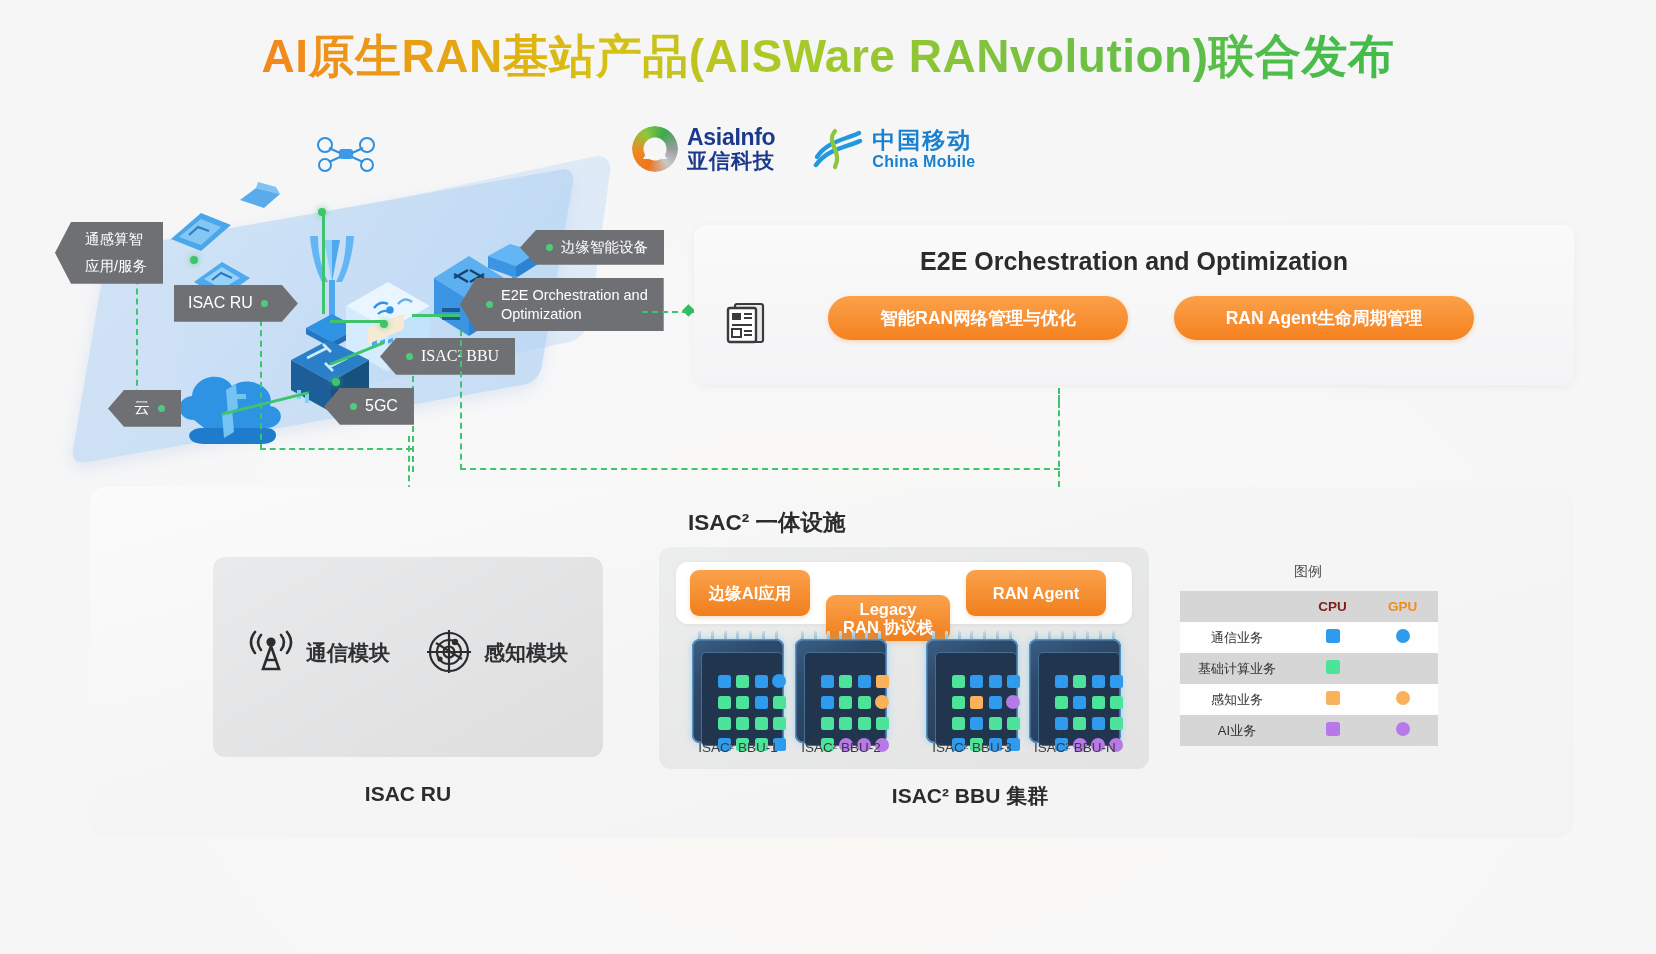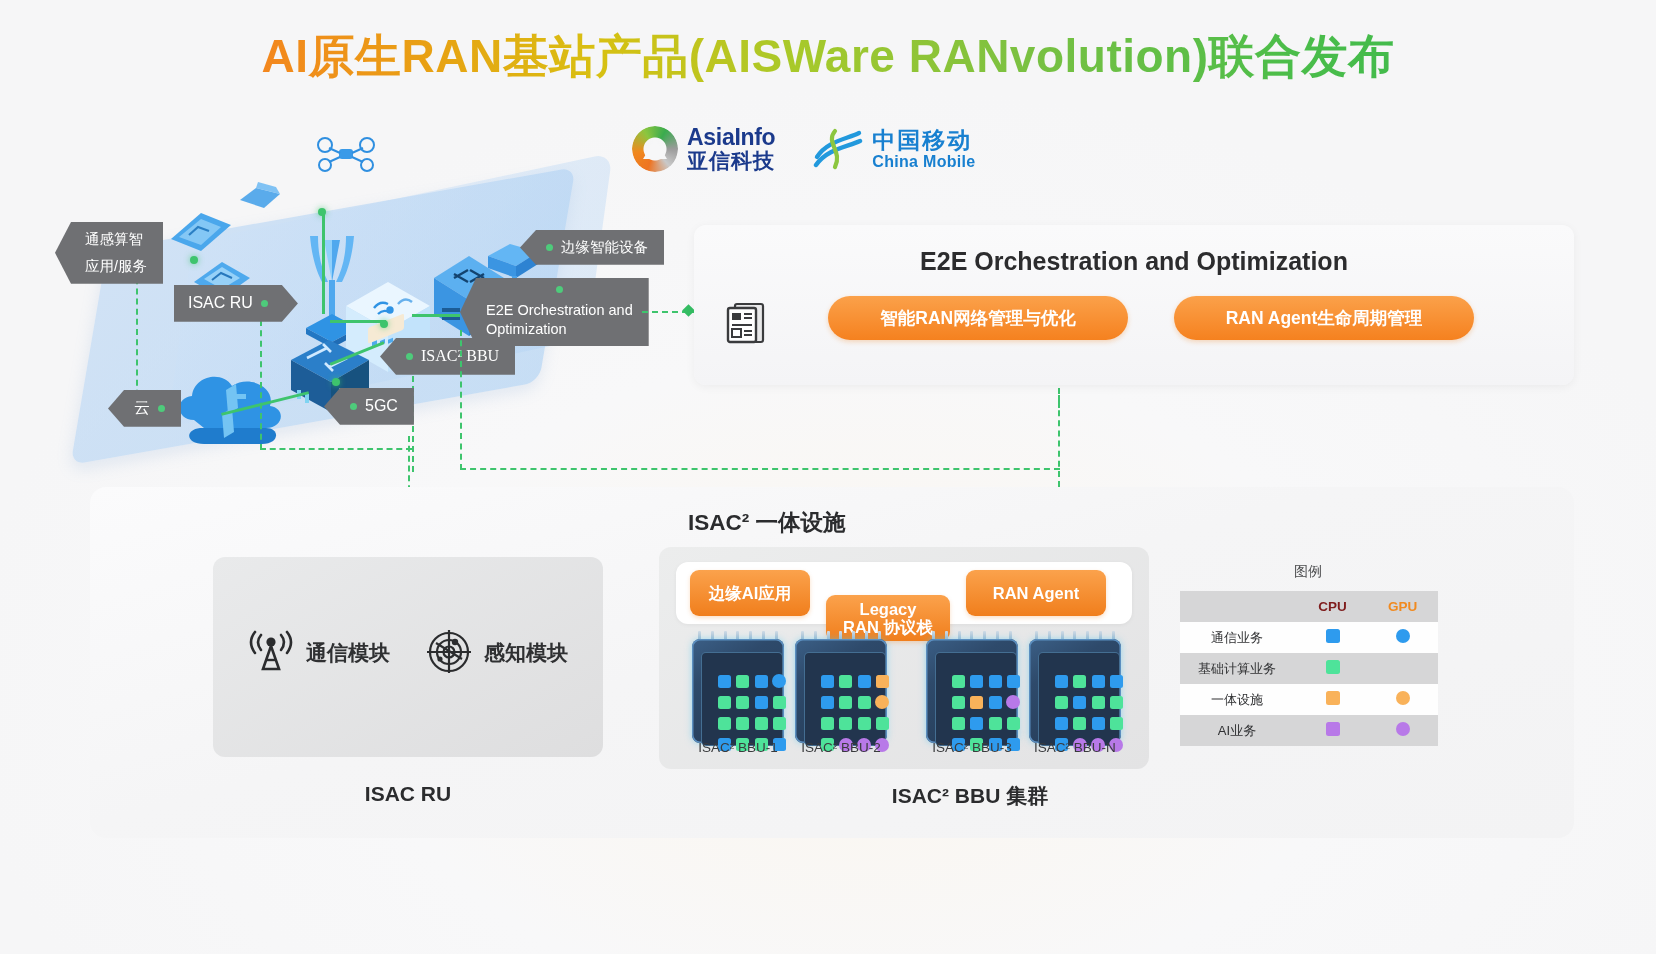--- a/index.html
+++ b/index.html
@@ -360,21 +360,21 @@
     <div class="tag" style="left:114px; top:95px; font-size:16px;">
       <span>ISAC RU</span>
       <span class="tdot"></span>
     </div>
 
     <div class="tag left" style="left:460px; top:40px;">
       <span class="tdot"></span>
       <span>边缘智能设备</span>
     </div>
 
-    <div class="tag left" style="left:400px; top:88px; flex-direction:column; align-items:center;">
+    <div class="tag left" style="left:400px; top:88px; flex-direction:row; align-items:center;">
       <span class="tdot"></span>
       <span style="display:flex;flex-direction:column;line-height:1.28;">
         <span>E2E Orchestration and</span>
         <span>Optimization</span>
       </span>
     </div>
 
     <div class="tag left" style="left:320px; top:148px; font-size:16px;font-family:Liberation Serif, serif;">
       <span class="tdot"></span>
       <span>ISAC² BBU</span>
@@ -632,21 +632,21 @@
             <td class="name">通信业务</td>
             <td><span class="sw" style="background: rgb(46, 155, 238);"></span></td>
             <td><span class="sw circ" style="background: rgb(46, 155, 238);"></span></td>
           </tr>
           <tr class="even">
             <td class="name">基础计算业务</td>
             <td><span class="sw" style="background: rgb(78, 227, 154);"></span></td>
             <td></td>
           </tr>
           <tr class="odd">
-            <td class="name">一体设施</td>
+            <td class="name">感知业务</td>
             <td><span class="sw" style="background: rgb(249, 178, 90);"></span></td>
             <td><span class="sw circ" style="background: rgb(249, 178, 90);"></span></td>
           </tr>
           <tr class="even">
             <td class="name">AI业务</td>
             <td><span class="sw" style="background: rgb(184, 121, 232);"></span></td>
             <td><span class="sw circ" style="background: rgb(184, 121, 232);"></span></td>
           </tr>
         </tbody>
     </table>

